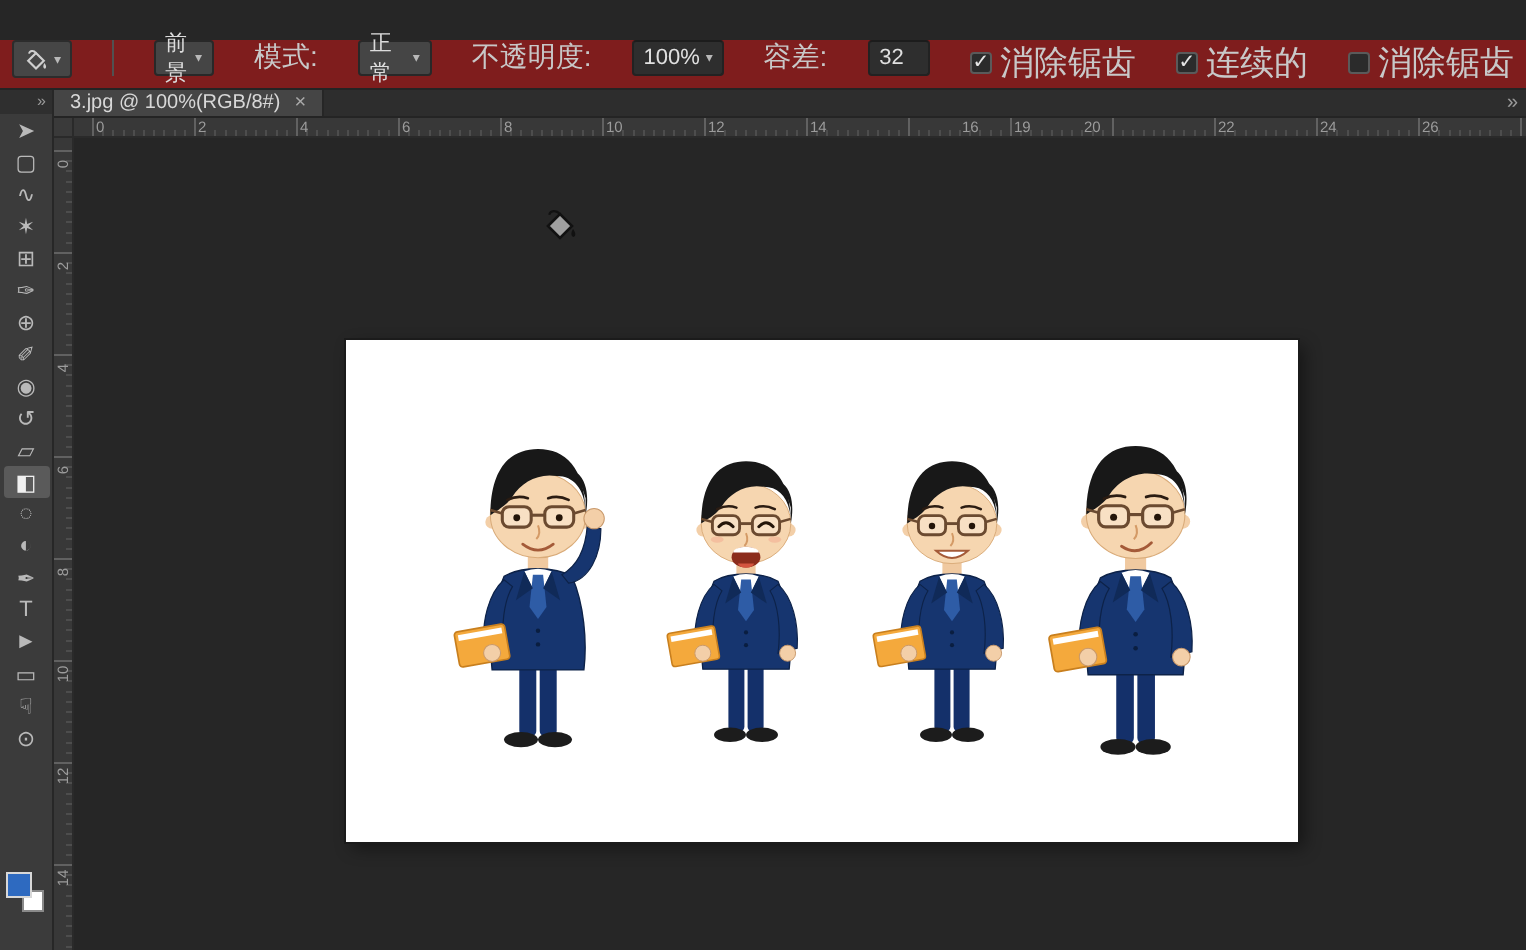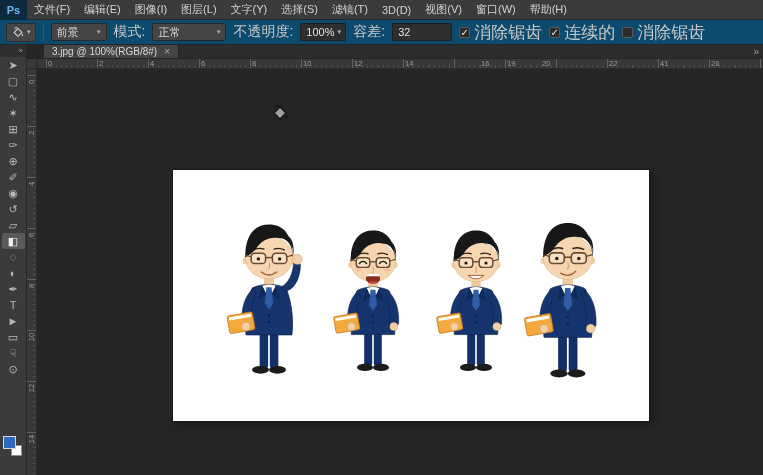--- a/index.html
+++ b/index.html
@@ -11,22 +11,22 @@
   .menubar { position:absolute; left:0; top:0; width:763px; height:20px;
     background:#3b3b3b; border-bottom:1px solid #262626;
     display:flex; align-items:center; }
   .ps-logo { width:27px; height:20px; background:#0f2a3f; color:#6fb7e9;
     font-weight:bold; font-size:11px; display:flex; align-items:center; justify-content:center; }
   .menu-item { color:#d2d2d2; font-size:11px; padding:0 7px; height:20px;
     display:flex; align-items:center; cursor:default; white-space:nowrap; }
 
   
   .optionsbar { position:absolute; left:0; top:20px; width:763px; height:25px;
-    background:#0c4a6e; border-bottom:1px solid #242424;
-    display:flex; align-items:center; gap:7px; padding:0 6px; }
+    background:#7f1d1d; border-bottom:1px solid #242424;
+    display:flex; align-items:flex-start; gap:20px; padding:0 6px; }
   .tool-preset { display:flex; align-items:center; gap:2px; height:19px; padding:0 4px;
     border:1px solid #2c2c2c; background:#464646; border-radius:2px; }
   .tiny-arrow { color:#b8b8b8; font-size:7px; }
   .vsep { width:1px; height:18px; background:#2d2d2d; border-right:1px solid #515151; }
   .opt-label { color:#c8c8c8; font-size:14px; white-space:nowrap; }
   .combo { display:flex; align-items:center; justify-content:space-between; gap:4px;
     height:18px; padding:0 5px; background:#454545; border:1px solid #282828;
     border-radius:2px; color:#dcdcdc; font-size:11px; }
   .combo.fg { width:56px; }
   .combo.mode { width:74px; }
@@ -50,21 +50,21 @@
     justify-content:center; color:#b9b9b9; font-size:11px; border-radius:2px; }
   .tool.selected { background:#5a5a5a; color:#f0f0f0; }
   .swatches { position:absolute; left:2px; bottom:16px; width:23px; height:24px; }
   .swatch-bg { position:absolute; left:9px; top:10px; width:11px; height:11px;
     background:#ffffff; border:1px solid #8a8a8a; }
   .swatch-fg { position:absolute; left:1px; top:1px; width:13px; height:13px;
     background:#2e6ac0; border:1px solid #d8d8d8; }
 
   
   .docktabs { position:absolute; left:27px; top:45px; right:0; height:14px;
-    background:#2d2d2d; border-bottom:1px solid #242424; display:flex; align-items:stretch;margin-left:17px; }
+    background:#2d2d2d; border-bottom:1px solid #242424; display:flex; align-items:stretch; }
   .doctab { display:flex; align-items:center; gap:7px; padding:0 8px;
     background:#454545; border-right:1px solid #262626; color:#d8d8d8; font-size:10px;
     white-space:nowrap; }
   .doctab .close { color:#aaa; font-size:10px; }
   .tab-overflow { position:absolute; right:4px; top:0; height:14px; color:#9a9a9a;
     font-size:10px; line-height:14px; }
 
   
   .ruler-corner { position:absolute; left:27px; top:59px; width:10px; height:10px;
     background:#3a3a3a; border-right:1px solid #2a2a2a; border-bottom:1px solid #2a2a2a; }
@@ -95,34 +95,20 @@
     background:#262626; overflow:hidden; }
   .doc-image { position:absolute; left:136px; top:101px; width:476px; height:251px;
     background:#ffffff; box-shadow:0 0 0 1px #1b1b1b, 3px 3px 8px rgba(0,0,0,.45); }
   .cursor { position:absolute; left:270px; top:104px; z-index:50; pointer-events:none; }
 </style>
 </head>
 <body>
 
 <div id="app">
 
-  <div class="menubar">
-    <div class="ps-logo">Ps</div>
-    <span class="menu-item">文件(F)</span>
-    <span class="menu-item">编辑(E)</span>
-    <span class="menu-item">图像(I)</span>
-    <span class="menu-item">图层(L)</span>
-    <span class="menu-item">文字(Y)</span>
-    <span class="menu-item">选择(S)</span>
-    <span class="menu-item">滤镜(T)</span>
-    <span class="menu-item">3D(D)</span>
-    <span class="menu-item">视图(V)</span>
-    <span class="menu-item">窗口(W)</span>
-    <span class="menu-item">帮助(H)</span>
-  </div>
 
   <div class="optionsbar">
     <div class="tool-preset">
       <svg width="14" height="12" viewBox="0 0 18 15">
         <path d="M4,8 L9,3 L14,8 L9,13 Z" fill="none" stroke="#cfcfcf" stroke-width="1.4"></path>
         <path d="M9,3 C7.5,1 5,1.4 4.5,3.4" fill="none" stroke="#cfcfcf" stroke-width="1.2"></path>
         <path d="M14.4,9.4 c1.4,1.8 1.4,3.2 0.2,3.7 c-1.1,-0.5 -1.3,-1.9 -0.2,-3.7 z" fill="#cfcfcf"></path>
       </svg>
       <span class="tiny-arrow">▾</span>
     </div>
@@ -247,21 +233,21 @@
     <span class="num" style="left:113px">4</span>
     <span class="num" style="left:164px">6</span>
     <span class="num" style="left:215px">8</span>
     <span class="num" style="left:266px">10</span>
     <span class="num" style="left:317px">12</span>
     <span class="num" style="left:368px">14</span>
     <span class="num" style="left:444px">16</span>
     <span class="num" style="left:470px">19</span>
     <span class="num" style="left:505px">20</span>
     <span class="num" style="left:572px">22</span>
-    <span class="num" style="left:623px">41</span>
+    <span class="num" style="left:623px">24</span>
     <span class="num" style="left:674px">26</span>
   </div>
   <div class="v-ruler">
     <span class="num" style="top:8px">0</span>
     <span class="num" style="top:59px">2</span>
     <span class="num" style="top:110px">4</span>
     <span class="num" style="top:161px">6</span>
     <span class="num" style="top:212px">8</span>
     <span class="num" style="top:263px">10</span>
     <span class="num" style="top:314px">12</span>

